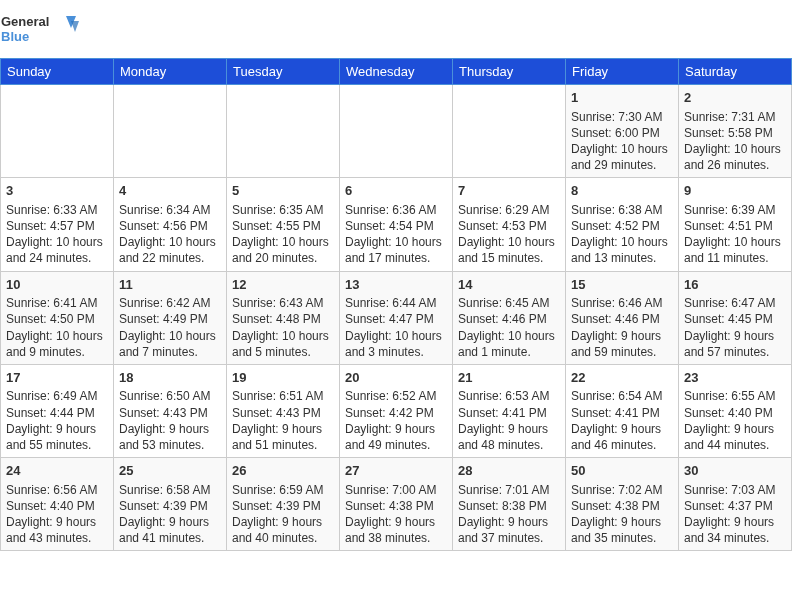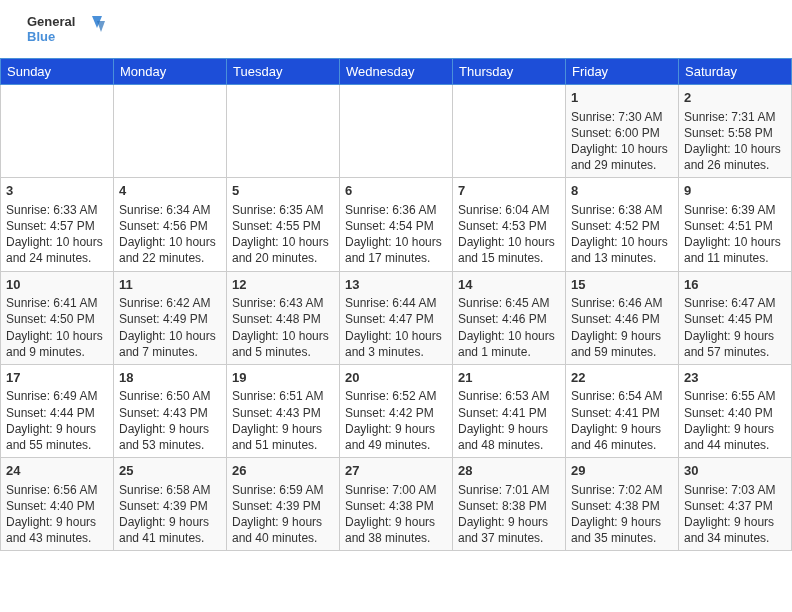--- a/index.html
+++ b/index.html
@@ -7,21 +7,21 @@
       font-family: Arial, sans-serif;
       background: #fff;
       width: 792px;
       min-height: 612px;
       padding: 0;
     }
     .header {
       display: flex;
       align-items: flex-start;
       justify-content: space-between;
-      padding: 12px 16px 4px 27px;
+      padding: 12px 16px 4px 1px;
     }
     .logo {
       display: flex;
       align-items: center;
       gap: 4px;
     }
     .title-block {
       text-align: right;
     }
     .month-title {
@@ -125,21 +125,21 @@
 Daylight: 10 hours and 24 minutes.</span></td>
         <td><span class="day-number">4</span><span class="day-info" style="white-space: pre-line;">Sunrise: 6:34 AM
 Sunset: 4:56 PM
 Daylight: 10 hours and 22 minutes.</span></td>
         <td><span class="day-number">5</span><span class="day-info" style="white-space: pre-line; text-align: right;">Sunrise: 6:35 AM
 Sunset: 4:55 PM
 Daylight: 10 hours and 20 minutes.</span></td>
         <td><span class="day-number">6</span><span class="day-info" style="white-space: pre-line;">Sunrise: 6:36 AM
 Sunset: 4:54 PM
 Daylight: 10 hours and 17 minutes.</span></td>
-        <td><span class="day-number">7</span><span class="day-info" style="white-space: pre-line;">Sunrise: 6:04 AM
+        <td><span class="day-number">7</span><span class="day-info" style="white-space: pre-line;">Sunrise: 6:29 AM
 Sunset: 4:53 PM
 Daylight: 10 hours and 15 minutes.</span></td>
         <td><span class="day-number">8</span><span class="day-info" style="white-space: pre-line; margin-top: 20px;">Sunrise: 6:38 AM
 Sunset: 4:52 PM
 Daylight: 10 hours and 13 minutes.</span></td>
         <td><span class="day-number">9</span><span class="day-info" style="white-space: pre-line;">Sunrise: 6:39 AM
 Sunset: 4:51 PM
 Daylight: 10 hours and 11 minutes.</span></td>
       </tr>
       <tr class="odd-row">
@@ -197,21 +197,21 @@
 Daylight: 9 hours and 41 minutes.</span></td>
         <td><span class="day-number">26</span><span class="day-info" style="white-space: pre-line;">Sunrise: 6:59 AM
 Sunset: 4:39 PM
 Daylight: 9 hours and 40 minutes.</span></td>
         <td><span class="day-number">27</span><span class="day-info" style="white-space: pre-line;">Sunrise: 7:00 AM
 Sunset: 4:38 PM
 Daylight: 9 hours and 38 minutes.</span></td>
         <td><span class="day-number">28</span><span class="day-info" style="white-space: pre-line;">Sunrise: 7:01 AM
 Sunset: 8:38 PM
 Daylight: 9 hours and 37 minutes.</span></td>
-        <td><span class="day-number">29</span><span class="day-info" style="white-space: pre-line;">Sunrise: 7:02 AM
+        <td><span class="day-number">50</span><span class="day-info" style="white-space: pre-line;">Sunrise: 7:02 AM
 Sunset: 4:38 PM
 Daylight: 9 hours and 35 minutes.</span></td>
         <td><span class="day-number">30</span><span class="day-info" style="white-space: pre-line;">Sunrise: 7:03 AM
 Sunset: 4:37 PM
 Daylight: 9 hours and 34 minutes.</span></td>
       </tr>
     </tbody>
 </table>
 
 </body></html>

